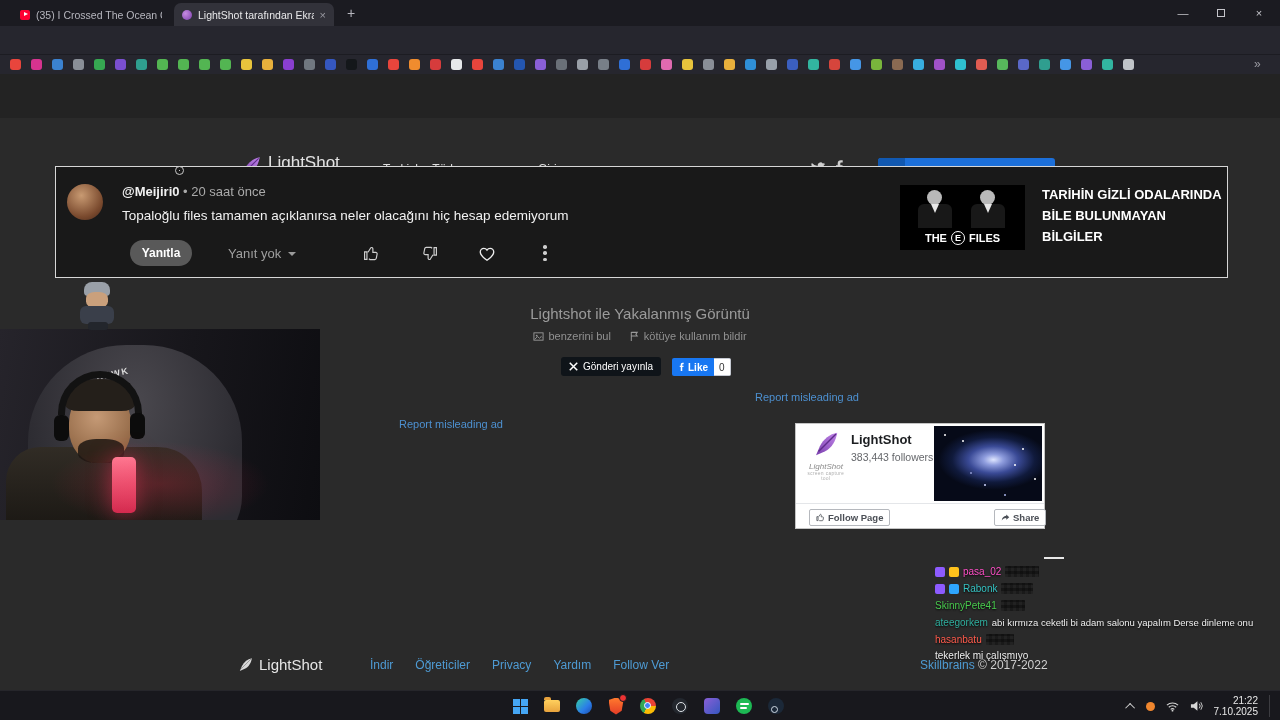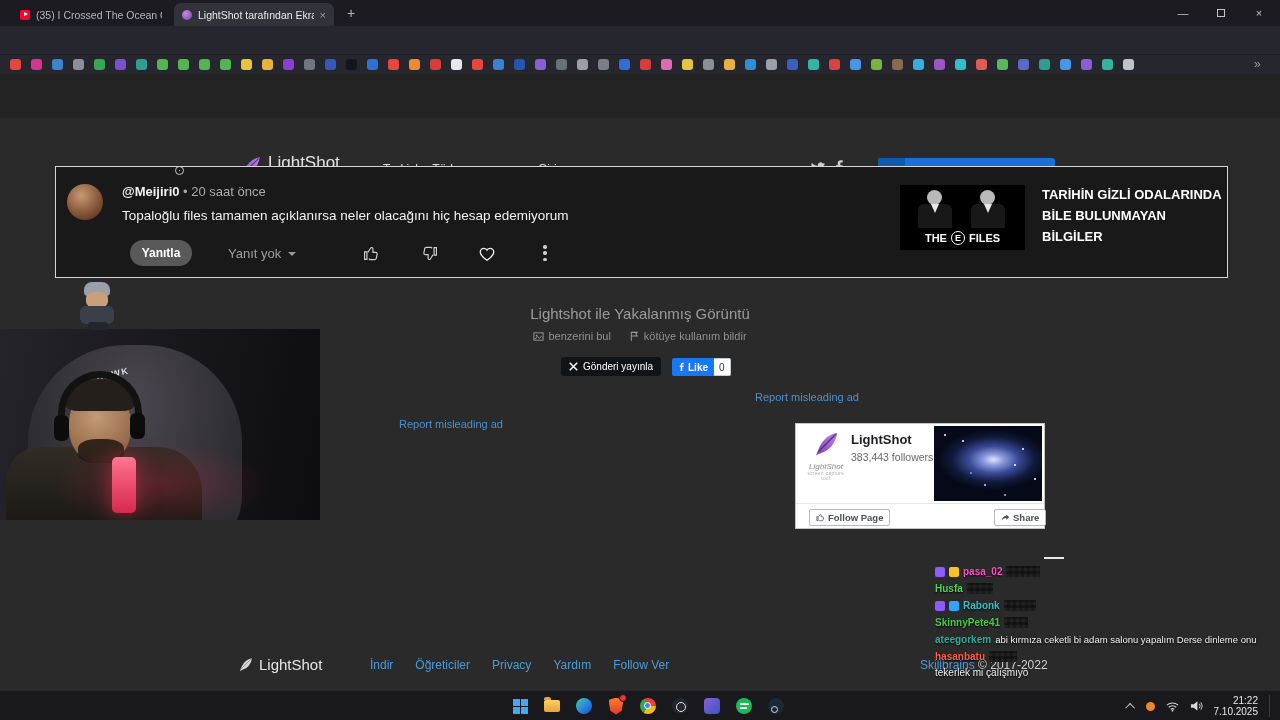--- a/index.html
+++ b/index.html
@@ -126,21 +126,21 @@
   .ma-face{position:absolute;left:10px;top:10px;width:22px;height:16px;background:#caa07c;border-radius:40%}
   .ma-body{position:absolute;left:4px;top:24px;width:34px;height:18px;background:#3a3f4a;border-radius:6px}
   .ma-legs{position:absolute;left:12px;top:40px;width:20px;height:8px;background:#23262c;border-radius:3px}
 
   
   #chat{position:absolute;left:935px;top:556px;width:345px;height:130px;font-size:10px;overflow:hidden}
   .chat-divider{position:absolute;left:109px;top:1px;width:20px;height:2px;background:#e8e8e8}
   .chat-line{display:flex;align-items:center;gap:4px;height:17px;white-space:nowrap}
   .chat-line.first{margin-top:7px}
   .badge{width:10px;height:10px;border-radius:2px;flex:0 0 auto}
-  .chat-user{font-weight:bold;text-shadow:0 1px 2px #000}
+  .chat-user{font-weight:normal;text-shadow:0 1px 2px #000}
   .censor{height:11px;border-radius:1px;background:repeating-linear-gradient(90deg,#3a3a3a 0 3px,#2c2c2c 3px 6px),repeating-linear-gradient(0deg,#4a4a4a 0 3px,#303030 3px 6px);background-blend-mode:overlay}
   .chat-msg{color:#efefef;text-shadow:0 1px 2px #000;font-size:9.5px}
   .chat-tail{color:#efefef;text-shadow:0 1px 2px #000;margin-top:2px}
 
   
   #taskbar{position:absolute;left:0;top:690px;width:1280px;height:30px;background:#18181d;border-top:1px solid #26262b}
   #tb-center{position:absolute;left:508px;top:3px;display:flex;gap:8px}
   .tb-icon{width:24px;height:24px;border-radius:4px;display:flex;align-items:center;justify-content:center;position:relative}
   .ic-folder{width:16px;height:12px;background:linear-gradient(#ffd05e,#e8a33d);border-radius:2px;position:relative}
   .ic-folder::before{content:"";position:absolute;left:0;top:-3px;width:7px;height:3px;background:#e8a33d;border-radius:2px 2px 0 0}
@@ -497,24 +497,20 @@
 
   <div id="chat">
     <div class="chat-divider"></div>
     <div class="chat-line first">
       <span class="badge" style="background: rgb(141, 91, 255);"></span>
       <span class="badge" style="background: rgb(255, 194, 28);"></span>
       <span class="chat-user" style="color: rgb(255, 79, 199);">pasa_02</span>
       <span class="censor" style="width:34px"></span>
     </div>
     <div class="chat-line">
-      <span class="chat-user" style="color: rgb(82, 212, 90);">Husfa</span>
-      <span class="censor" style="width:26px"></span>
-    </div>
-    <div class="chat-line">
       <span class="badge" style="background: rgb(141, 91, 255);"></span>
       <span class="badge" style="background: rgb(46, 166, 255);"></span>
       <span class="chat-user" style="color: rgb(53, 194, 194);">Rabonk</span>
       <span class="censor" style="width:32px"></span>
     </div>
     <div class="chat-line">
       <span class="chat-user" style="color: rgb(72, 201, 78);">SkinnyPete41</span>
       <span class="censor" style="width:24px"></span>
     </div>
     <div class="chat-line">

